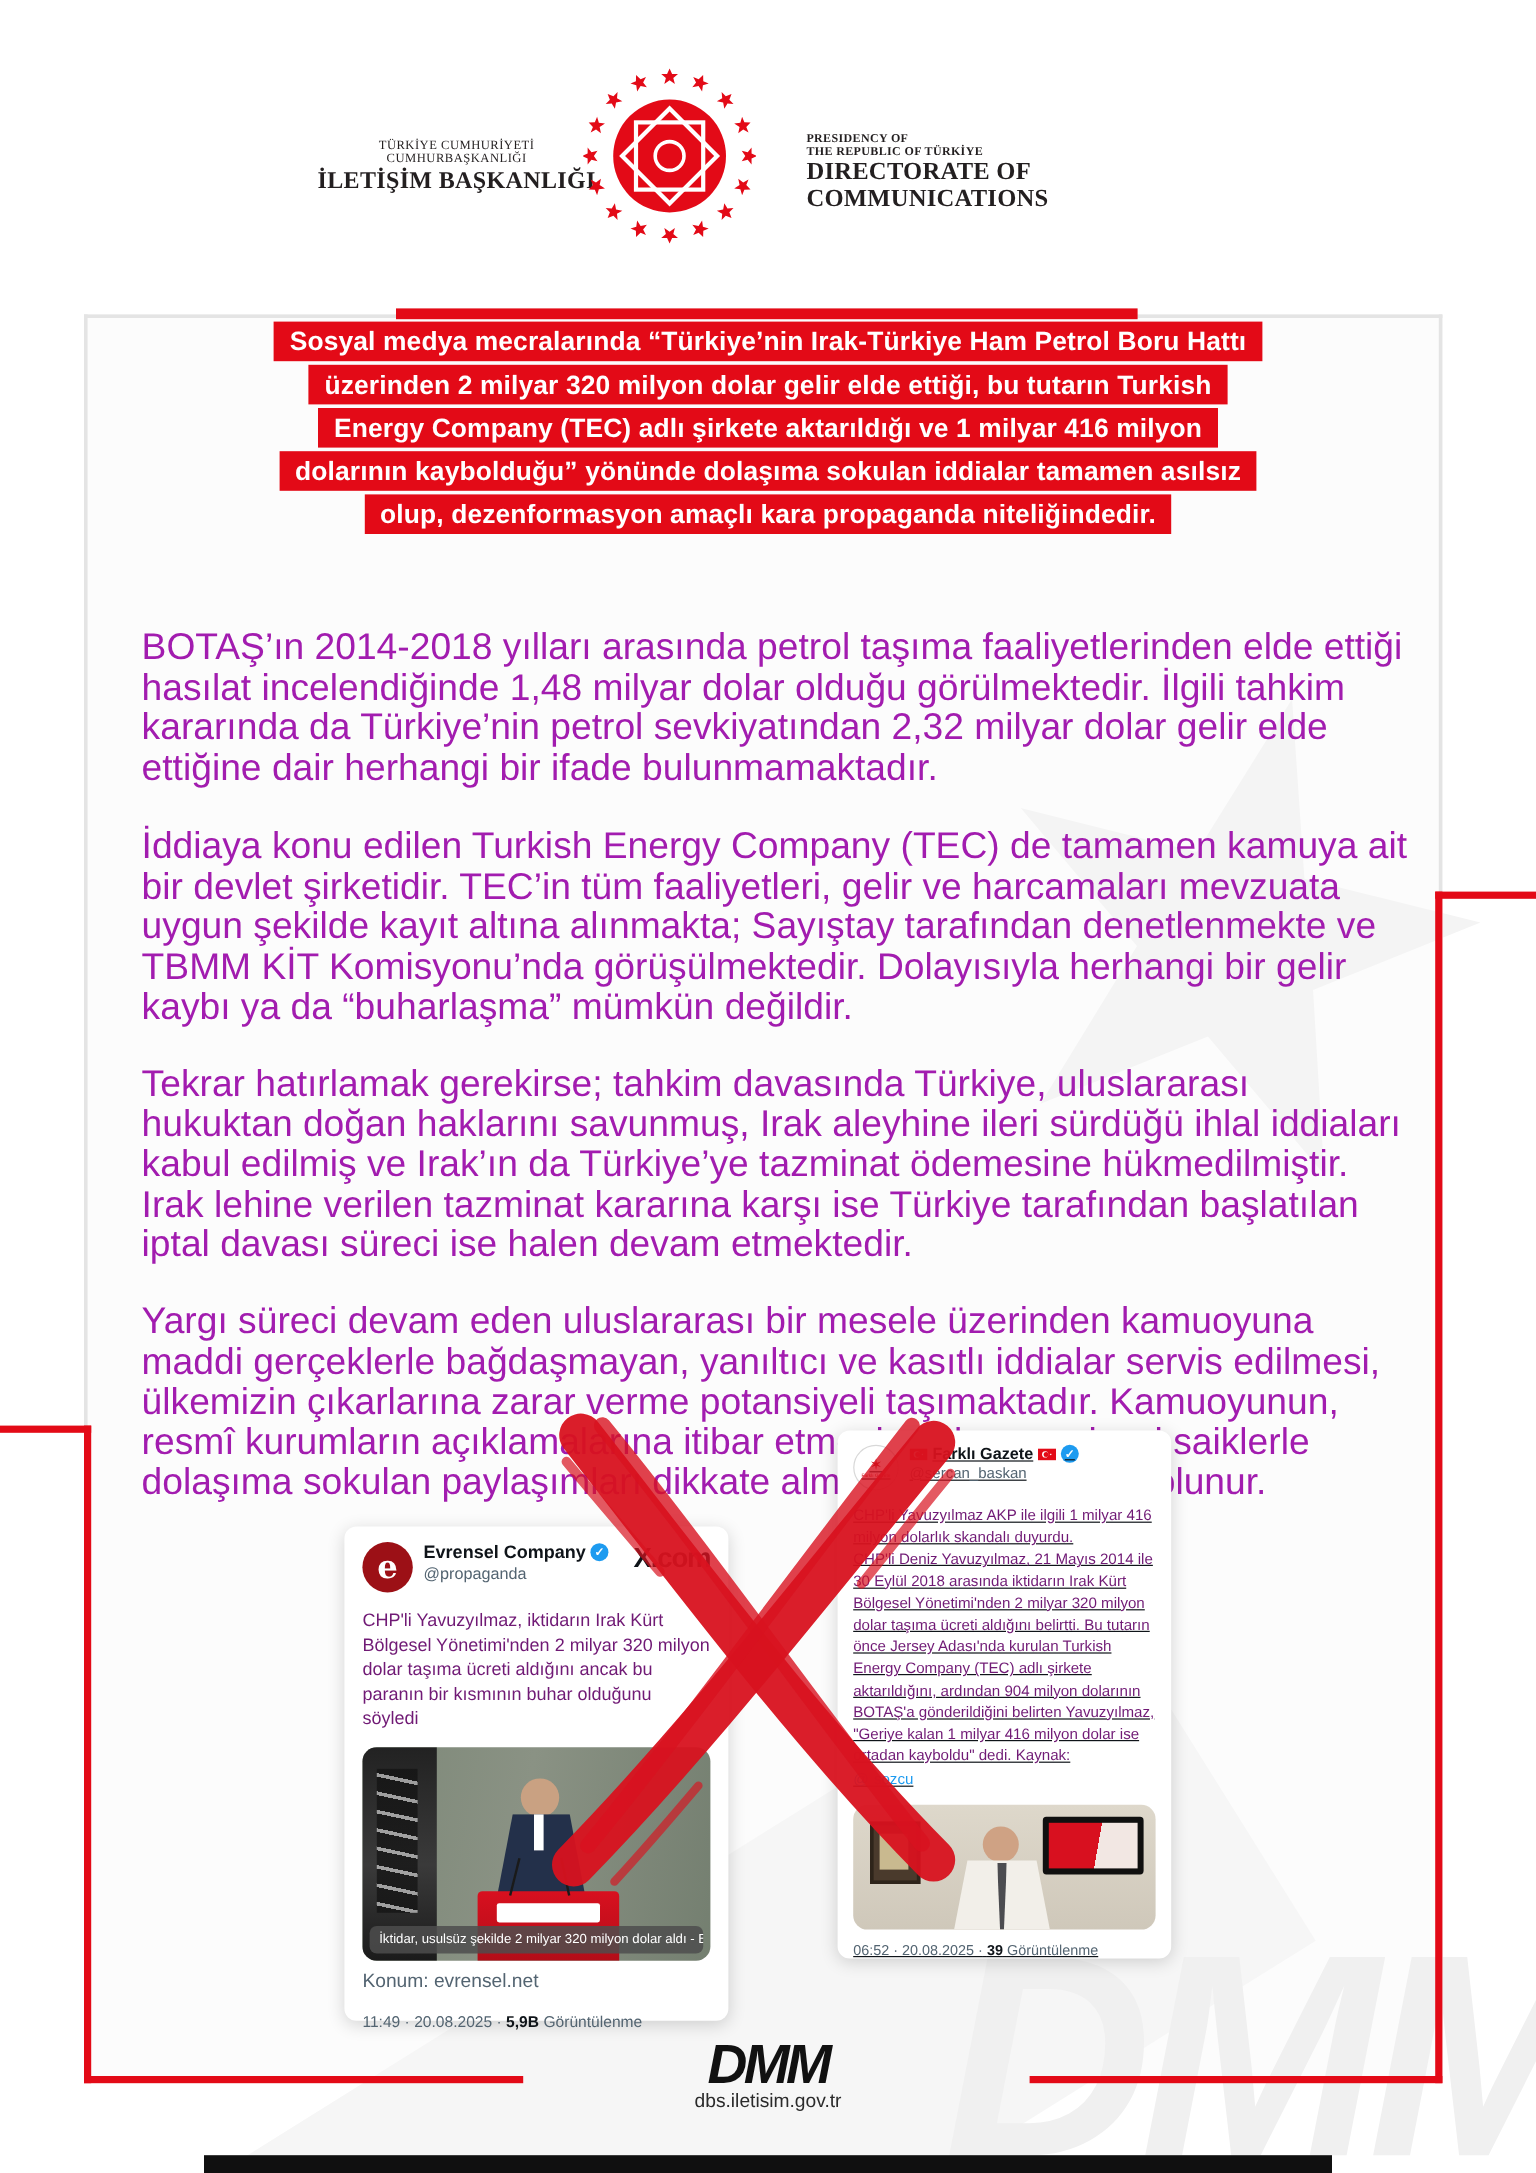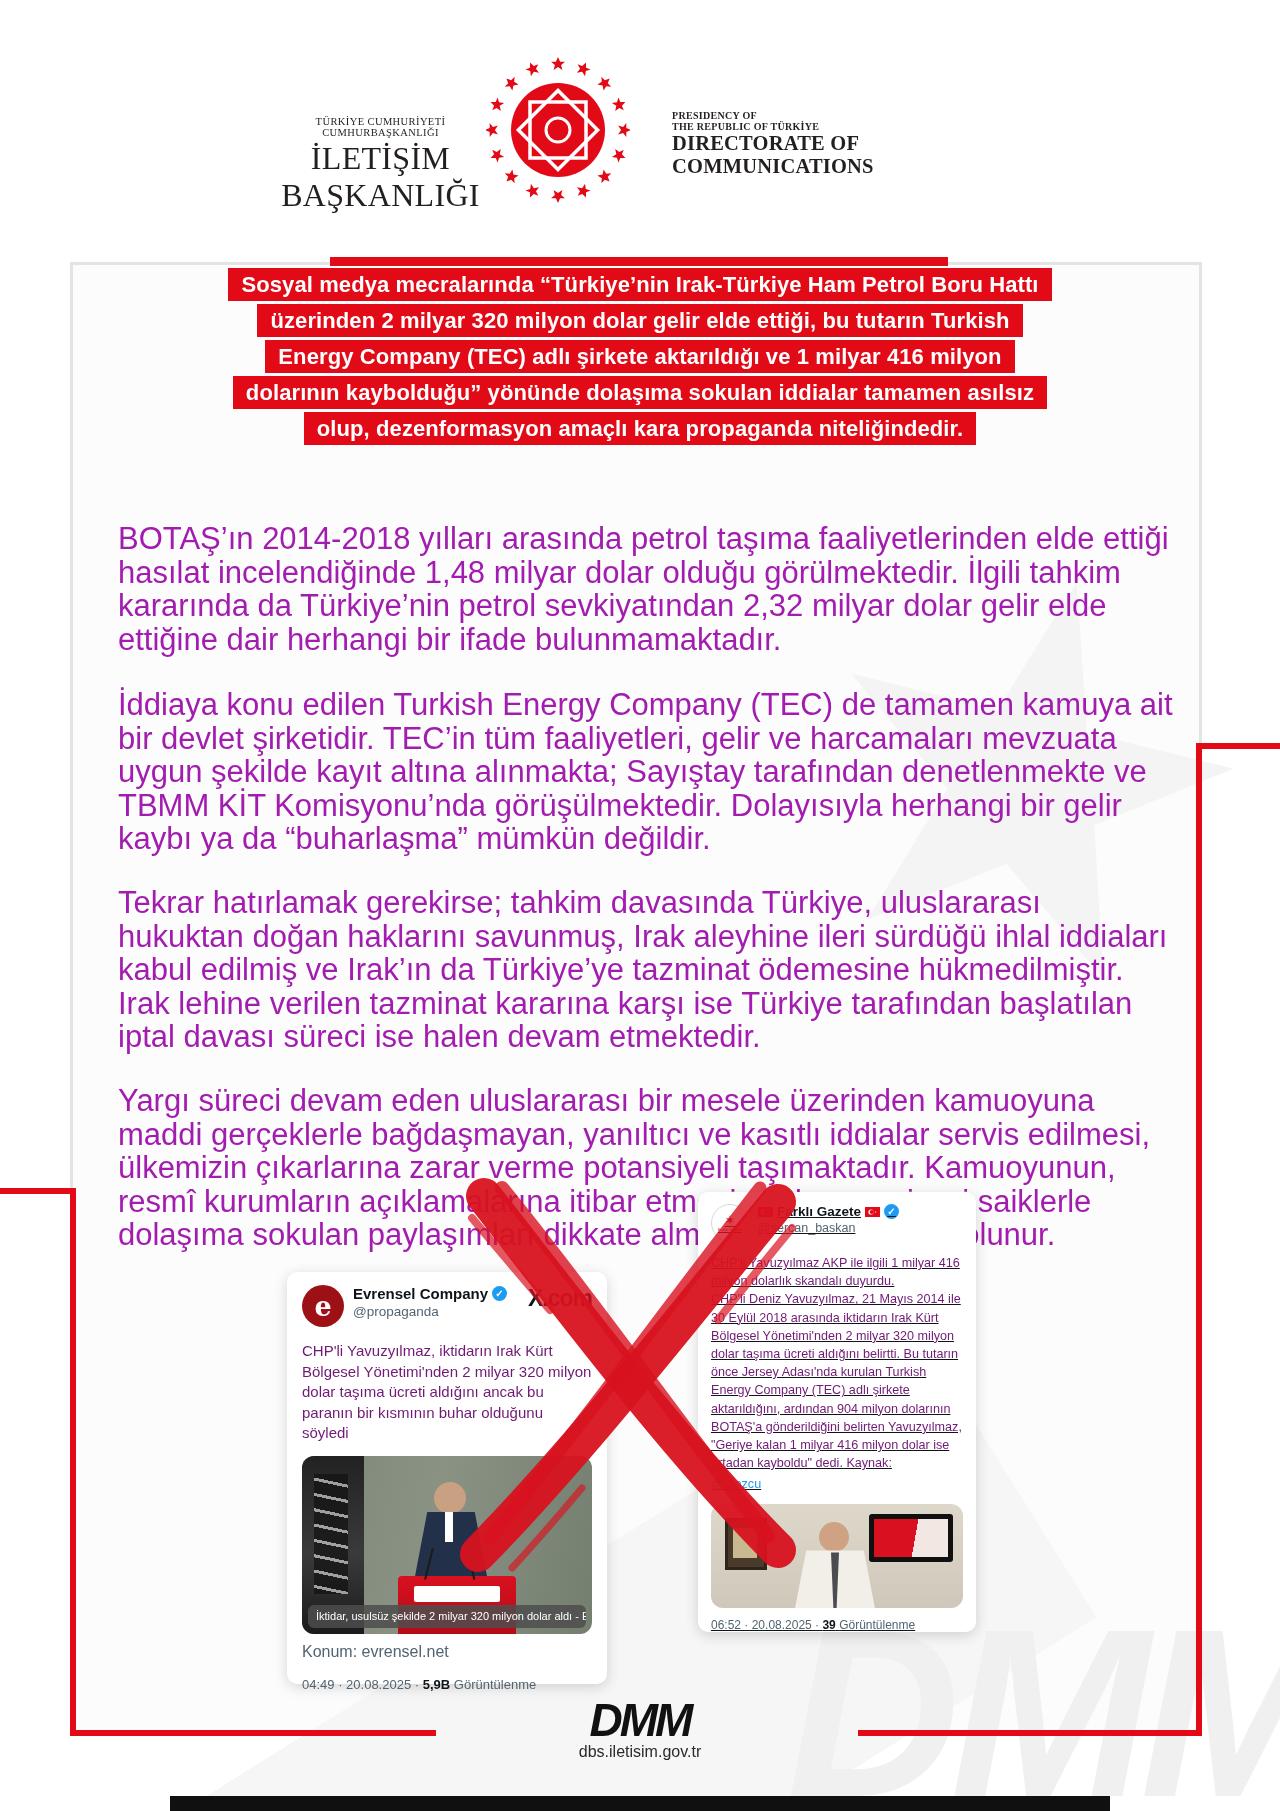--- a/index.html
+++ b/index.html
@@ -3,21 +3,21 @@
 <meta charset="utf-8">
 <style>
   html,body{margin:0;padding:0;}
   body{background:#ffffff;font-family:"Liberation Sans", sans-serif;}
   .page{position:relative;width:1280px;height:1811px;background:#ffffff;overflow:hidden;}
 
   
   .hdr-left{position:absolute;left:258px;top:116px;width:245px;text-align:center;color:#231f20;
             font-family:"Liberation Serif", serif;}
   .hdr-left .l1{font-size:10.5px;font-weight:normal;letter-spacing:.4px;}
-  .hdr-left .l2{font-size:32px;font-weight:normal;letter-spacing:.3px;margin-top:2px;}
+  .hdr-left .l2{font-size:20px;font-weight:bold;letter-spacing:.3px;margin-top:2px;}
   .hdr-right{position:absolute;left:672px;top:110px;color:#231f20;font-family:"Liberation Serif", serif;line-height:1.12;}
   .hdr-right .s{font-size:10px;font-weight:bold;letter-spacing:.3px;}
   .hdr-right .b{font-size:20.5px;font-weight:bold;letter-spacing:.2px;}
   .emblem{position:absolute;left:486px;top:52px;}
 
   
   .card{position:absolute;left:70px;top:262px;width:1132px;height:1471px;background:#fcfcfc;
         border:3px solid #e4e4e4;border-bottom:none;box-sizing:border-box;}
   .redseg{position:absolute;background:#e30a17;z-index:4;}
   .seg-top{left:330px;top:257px;width:618px;height:9px;}
@@ -182,21 +182,21 @@
       <div class="ph" style="left:112px;top:56px;width:74px;height:70px;background:#23304a;clip-path:polygon(18% 0,82% 0,100% 100%,0 100%);"></div>
       <div class="ph" style="left:143px;top:56px;width:8px;height:30px;background:#fff;"></div>
       <div class="ph" style="left:96px;top:120px;width:118px;height:58px;background:linear-gradient(180deg,#d8101f 0%,#b30d18 100%);border-radius:4px 4px 0 0;"></div>
       <div class="ph" style="left:112px;top:130px;width:86px;height:16px;background:#fff;border-radius:2px;"></div>
       <div class="ph" style="left:126px;top:92px;width:2px;height:32px;background:#1a1a1a;transform:rotate(14deg);"></div>
       <div class="ph" style="left:168px;top:92px;width:2px;height:32px;background:#1a1a1a;transform:rotate(-12deg);"></div>
       <div class="cap">İktidar, usulsüz şekilde 2 milyar 320 milyon dolar aldı - Evre...</div>
     </div>
     <div class="konum">Konum: evrensel.net</div>
     <div class="meta">
-      <span>04:49 · 20.08.2025 ·</span>
+      <span>11:49 · 20.08.2025 ·</span>
       <b>5,9B</b>
       <span>Görüntülenme</span>
     </div>
   </div>
 
   <div class="tweet tweet-r">
     <div class="trow">
       <div class="av-r">
         <span class="glyph">✶</span>
         <span class="tag">Farklı Gazete</span>

